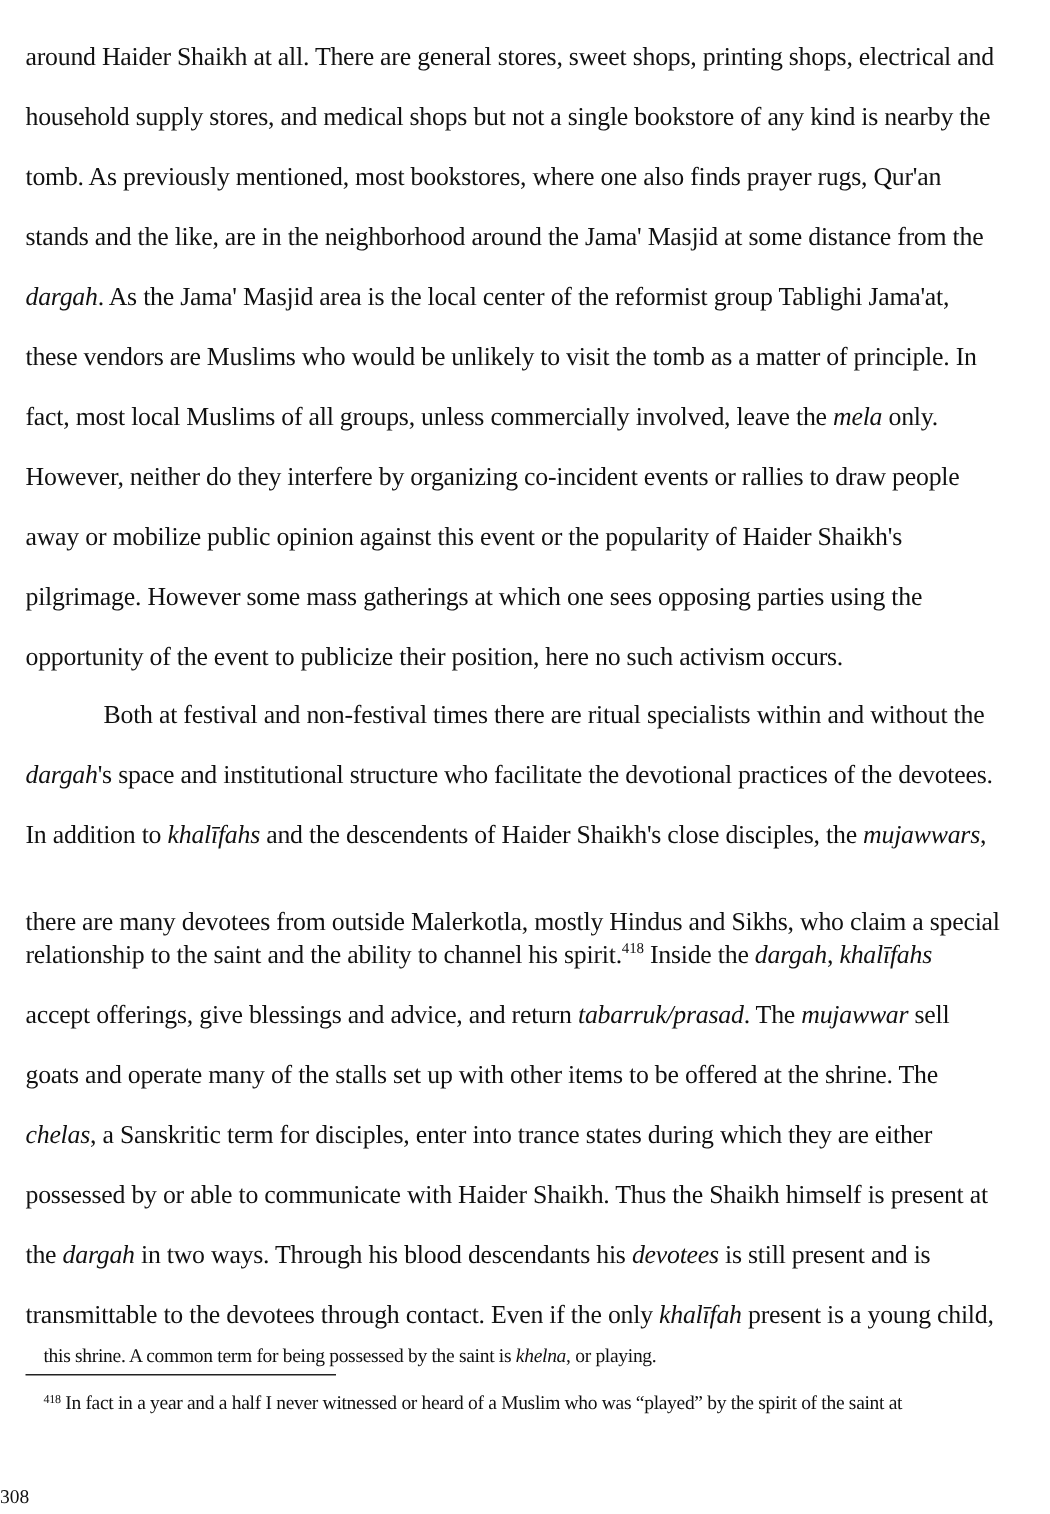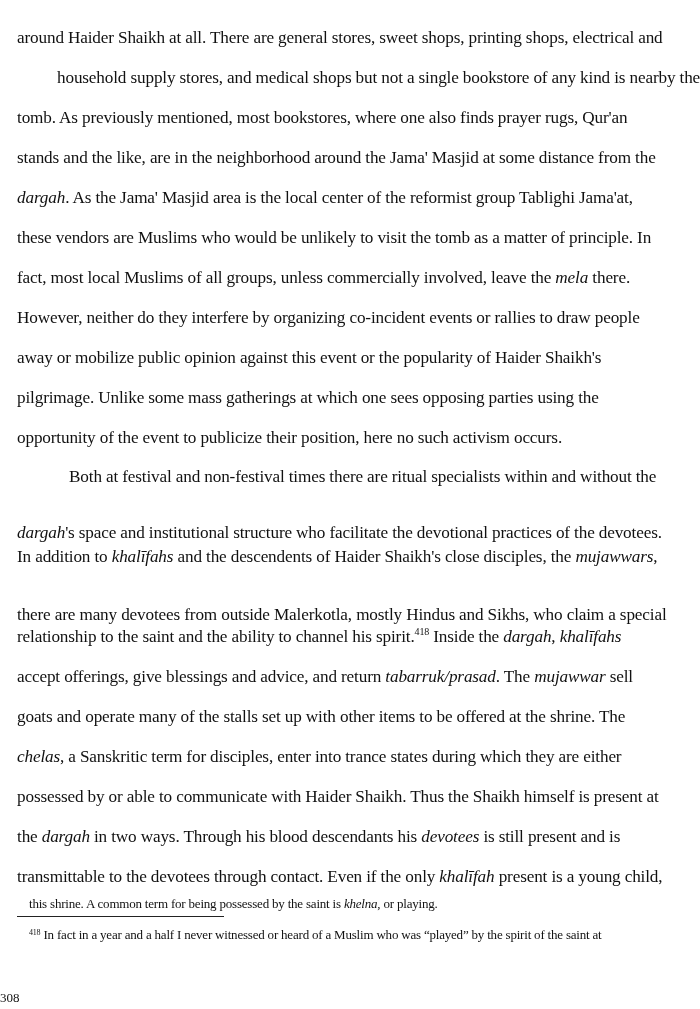--- a/index.html
+++ b/index.html
@@ -69,32 +69,32 @@
       font-size: 13px;
       line-height: 15px;
     }
   </style>
 </head>
 <body>
 
 <div class="page">
   <div id="body-text">
       <div class="body-line" style="top: 28px;"><span>around Haider Shaikh at all.  There are general stores, sweet shops, printing shops, electrical and</span></div>
-      <div class="body-line" style="top: 67.95px; margin-left: 40px;"><span>household supply stores, and medical shops but not a single bookstore of any kind is nearby the</span></div>
+      <div class="body-line" style="top: 67.95px;"><span>household supply stores, and medical shops but not a single bookstore of any kind is nearby the</span></div>
       <div class="body-line" style="top: 107.9px;"><span>tomb.  As previously mentioned, most bookstores, where one also finds prayer rugs, Qur'an</span></div>
       <div class="body-line" style="top: 147.85px;"><span>stands and the like, are in the neighborhood around the Jama' Masjid at some distance from the</span></div>
       <div class="body-line" style="top: 187.8px;"><i>dargah</i><span>.  As the Jama' Masjid area is the local center of the reformist group Tablighi Jama'at,</span></div>
       <div class="body-line" style="top: 227.75px;"><span>these vendors are Muslims who would be unlikely to visit the tomb as a matter of principle.  In</span></div>
-      <div class="body-line" style="top: 267.7px;"><span>fact, most local Muslims of all groups, unless commercially involved, leave the </span><i>mela</i><span> there.</span></div>
+      <div class="body-line" style="top: 267.7px;"><span>fact, most local Muslims of all groups, unless commercially involved, leave the </span><i>mela</i><span> only.</span></div>
       <div class="body-line" style="top: 307.65px; text-align: center;"><span>However, neither do they interfere by organizing co-incident events or rallies to draw people</span></div>
       <div class="body-line" style="top: 347.6px;"><span>away or mobilize public opinion against this event or the popularity of Haider Shaikh's</span></div>
-      <div class="body-line" style="top: 387.55px;"><span>pilgrimage.  Unlike some mass gatherings at which one sees opposing parties using the</span></div>
+      <div class="body-line" style="top: 387.55px;"><span>pilgrimage.  However some mass gatherings at which one sees opposing parties using the</span></div>
       <div class="body-line" style="top: 427.5px;"><span>opportunity of the event to publicize their position, here no such activism occurs.</span></div>
       <div class="body-line" style="top: 467.45px; left: 69px;"><span>Both at festival and non-festival times there are ritual specialists within and without the</span></div>
-      <div class="body-line" style="top: 507.4px; margin-top: 16px;"><i>dargah</i><span>'s space and institutional structure who facilitate the devotional practices of the devotees.</span></div>
+      <div class="body-line" style="top: 507.4px;"><i>dargah</i><span>'s space and institutional structure who facilitate the devotional practices of the devotees.</span></div>
       <div class="body-line" style="top: 547.35px;"><span>In addition to </span><i>khalīfahs</i><span> and the descendents of Haider Shaikh's close disciples, the </span><i>mujawwars</i><span>,</span></div>
       <div class="body-line" style="top: 605px;"><span>there are many devotees from outside Malerkotla, mostly Hindus and Sikhs, who claim a special</span></div>
       <div class="body-line" style="top: 627.25px;"><span>relationship to the saint and the ability to channel his spirit.</span><sup>418</sup><span>  Inside the </span><i>dargah</i><span>, </span><i>khalīfahs</i></div>
       <div class="body-line" style="top: 667.2px;"><span>accept offerings, give blessings and advice, and return </span><i>tabarruk/prasad</i><span>.  The </span><i>mujawwar</i><span> sell</span></div>
       <div class="body-line" style="top: 707.15px;"><span>goats and operate many of the stalls set up with other items to be offered at the shrine.  The</span></div>
       <div class="body-line" style="top: 747.1px;"><i>chelas</i><span>, a Sanskritic term for disciples, enter into trance states during which they are either</span></div>
       <div class="body-line" style="top: 787.05px;"><span>possessed by or able to communicate with Haider Shaikh.  Thus the Shaikh himself is present at</span></div>
       <div class="body-line" style="top: 827px;"><span>the </span><i>dargah</i><span> in two ways.  Through his blood descendants his </span><i>devotees</i><span> is still present and is</span></div>
       <div class="body-line" style="top: 866.95px;"><span>transmittable to the devotees through contact.  Even if the only </span><i>khalīfah</i><span> present is a young child,</span></div>
     </div>

